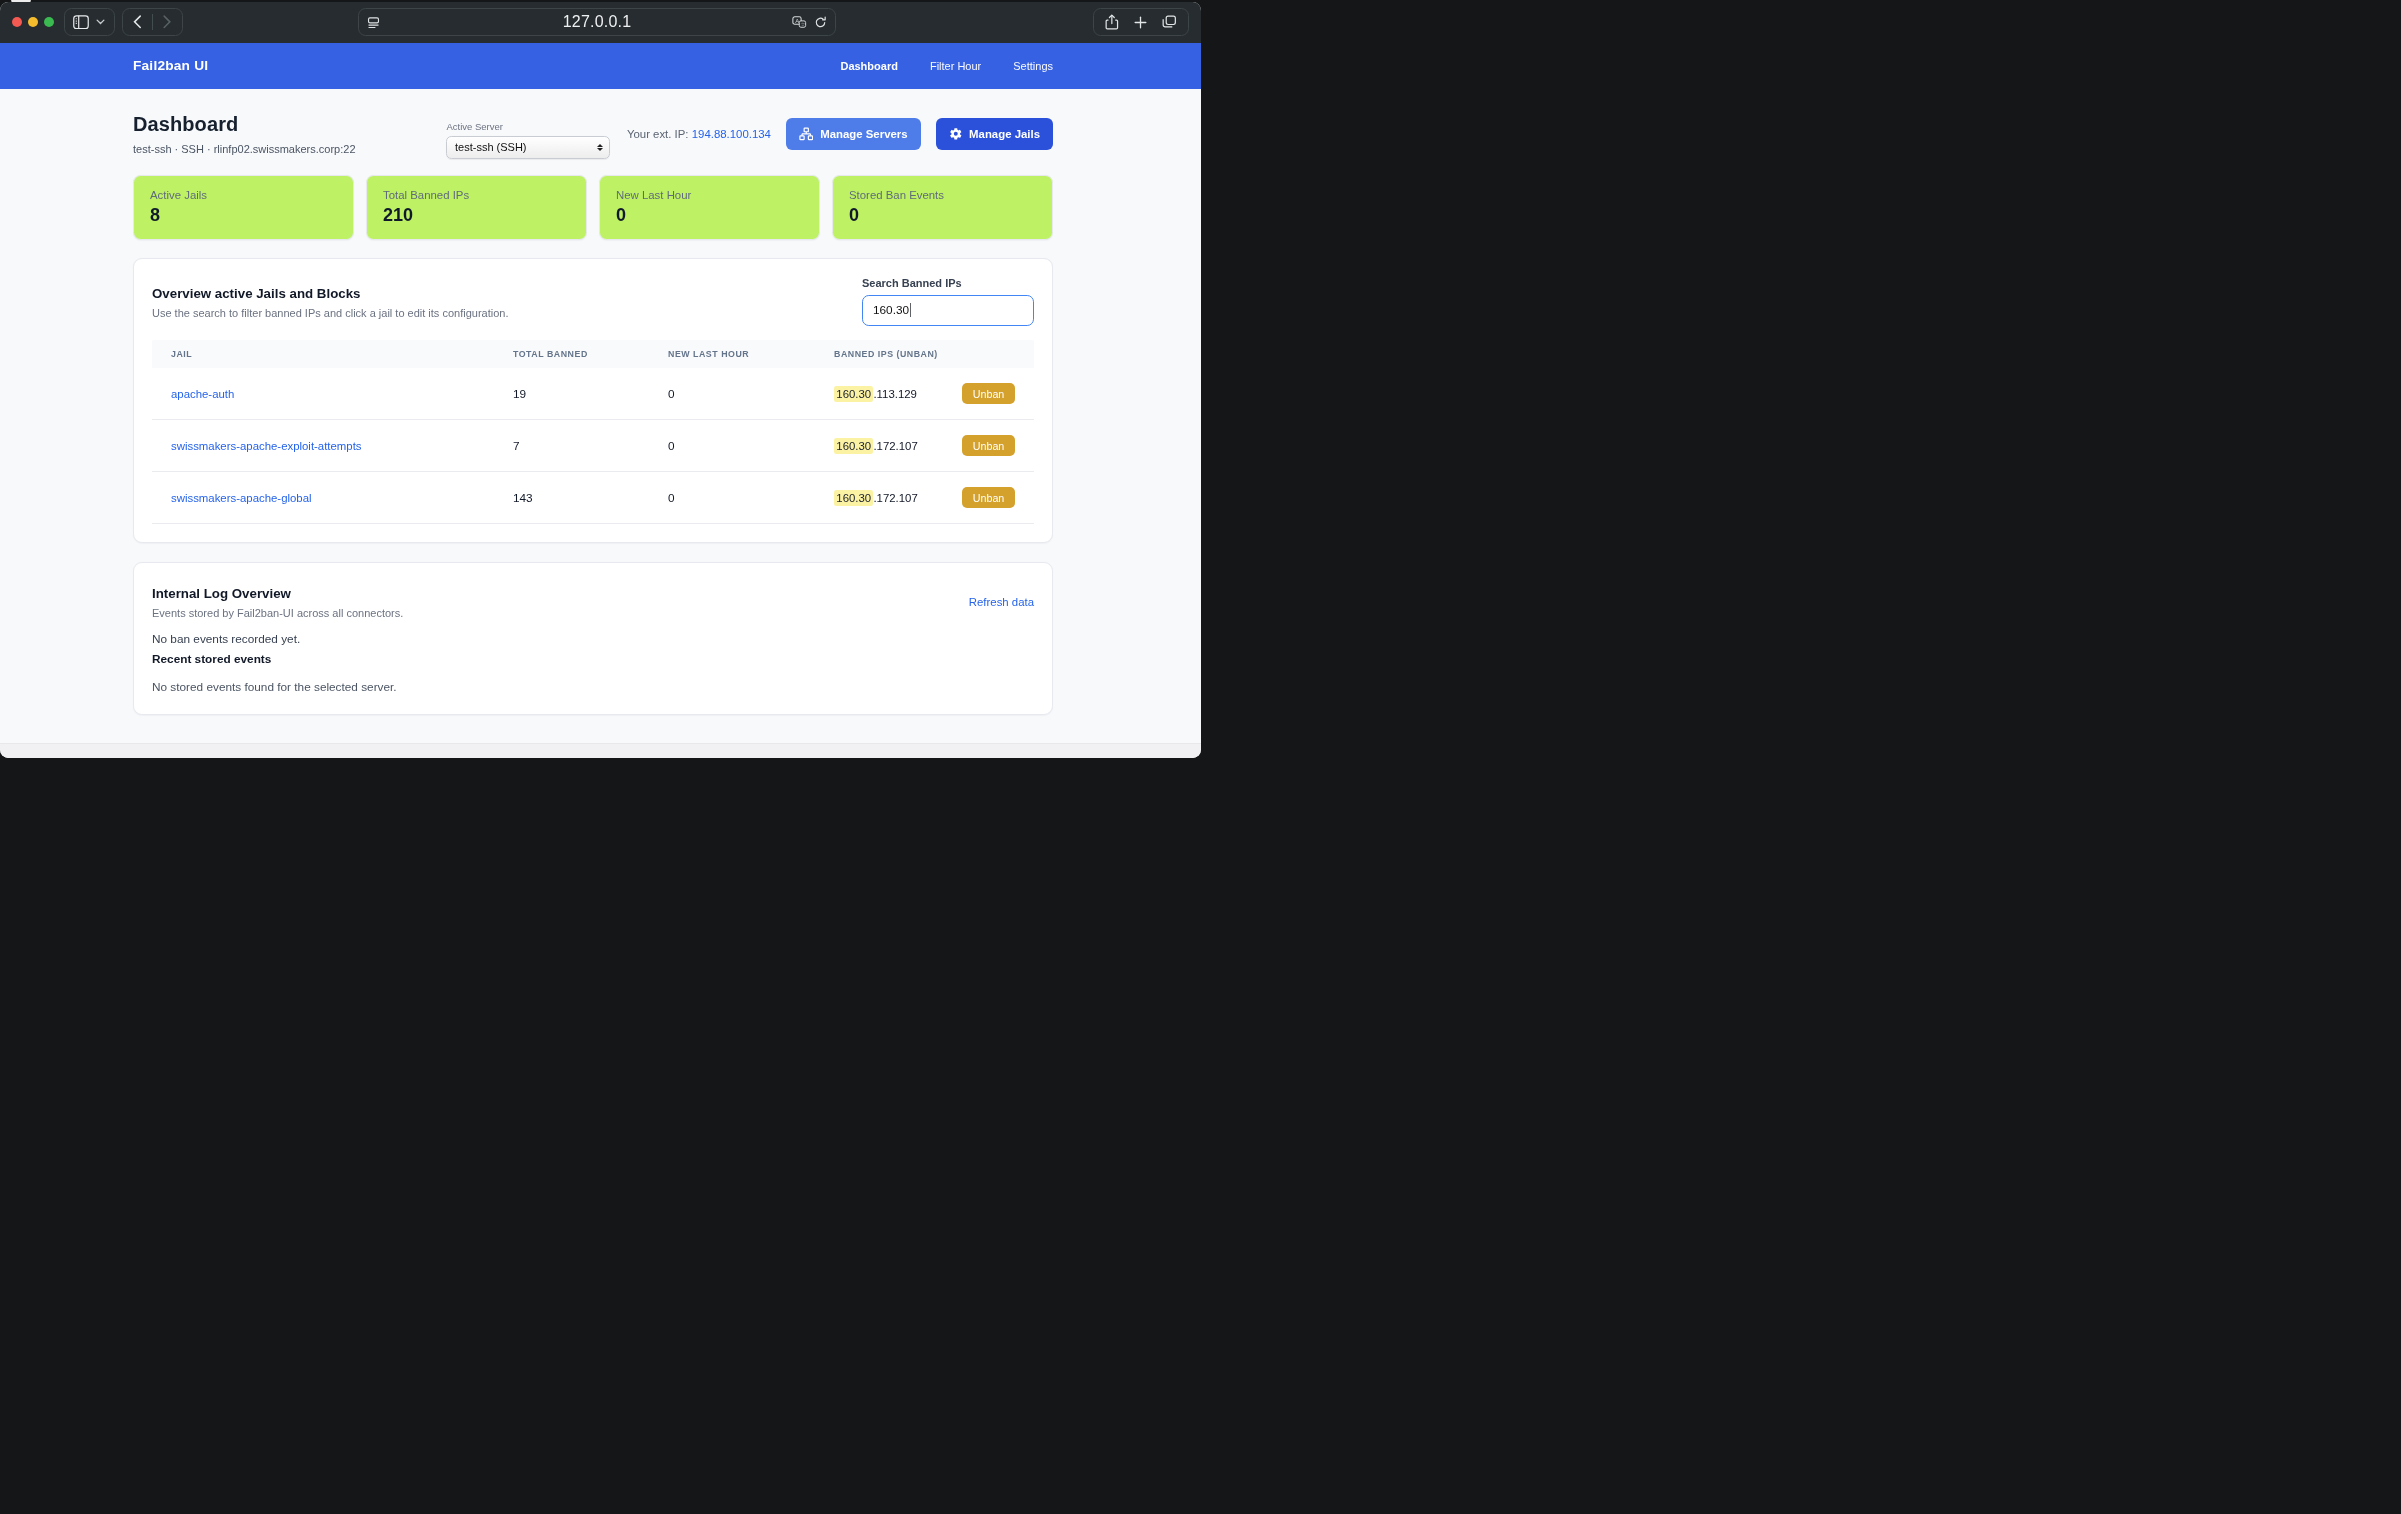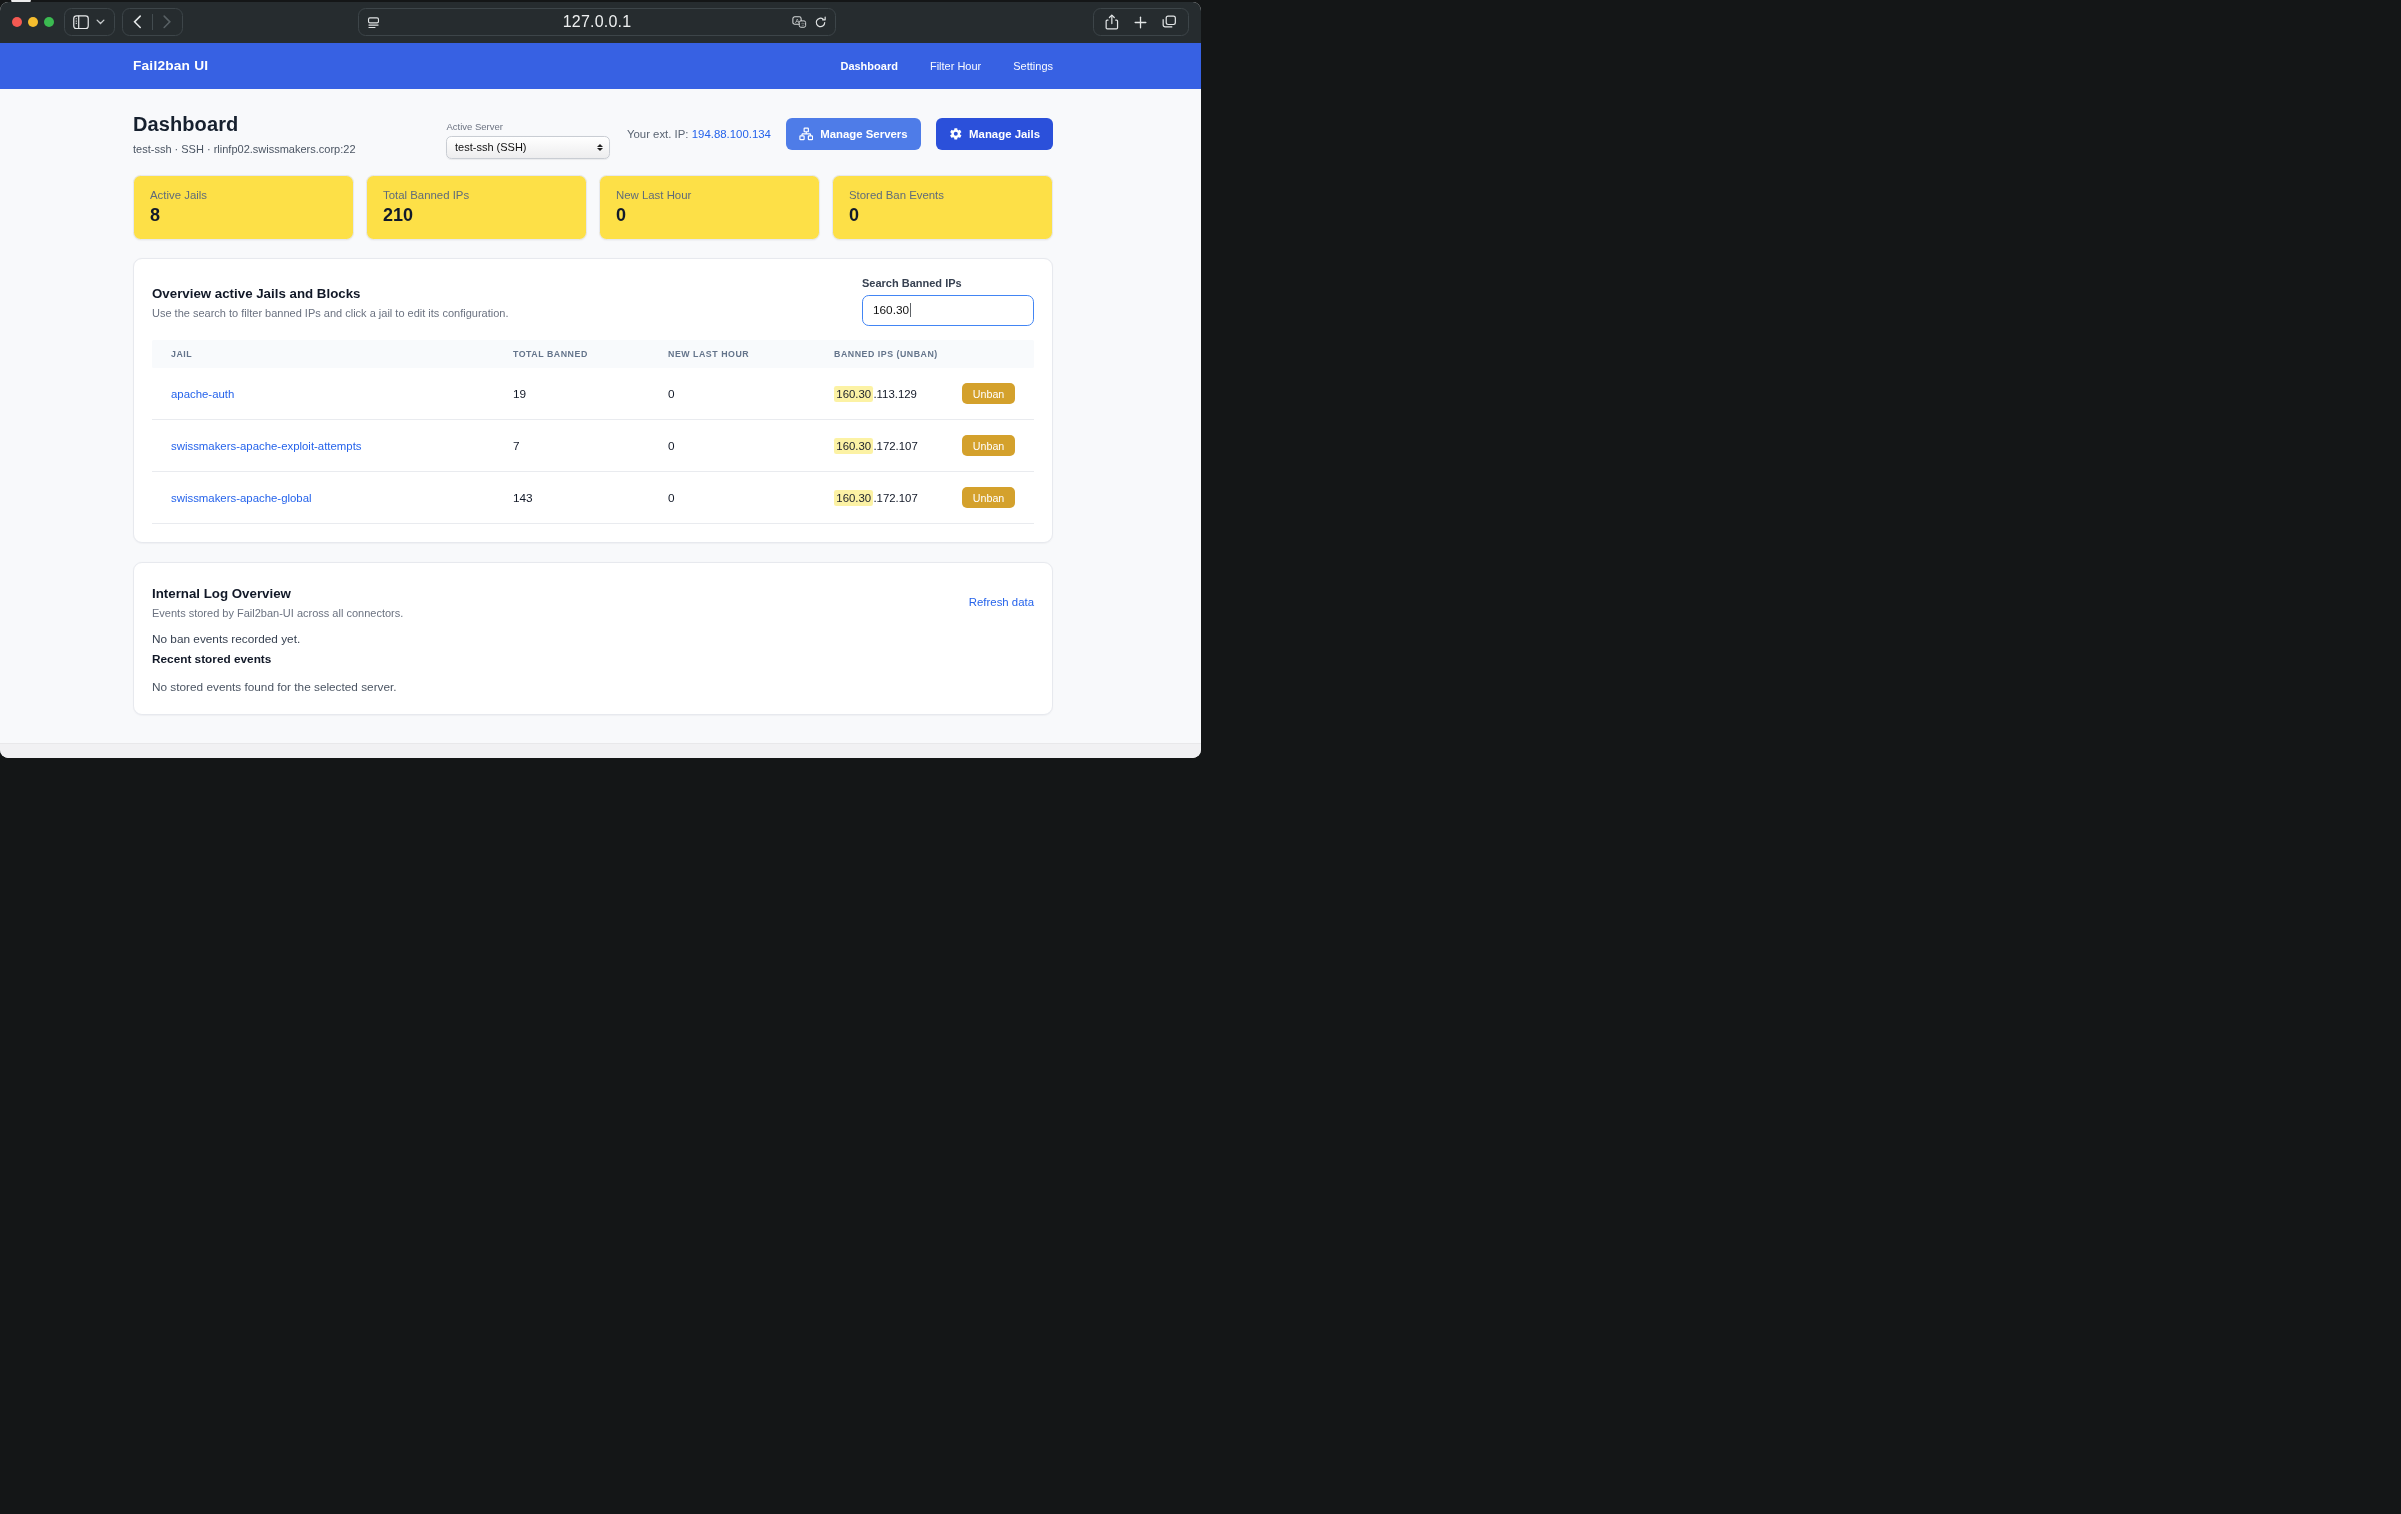--- a/index.html
+++ b/index.html
@@ -48,21 +48,21 @@
   .arr-up { width:0; height:0; border-left:3px solid transparent; border-right:3px solid transparent; border-bottom:3.8px solid #222; }
   .arr-dn { width:0; height:0; border-left:3px solid transparent; border-right:3px solid transparent; border-top:3.8px solid #222; }
   .ext-ip { font-size:11.4px; color:#5b6573; white-space:nowrap; }
   .ext-ip .ip { color:#2563eb; }
   .btn { display:flex; align-items:center; gap:6.8px; height:29px; padding:16px 13px; border:none; border-radius:6px; color:#fff; font-size:11.4px; font-weight:600; font-family:"Liberation Sans",sans-serif; cursor:pointer; }
   .btn.servers { background:#4e7ce8; }
   .btn.jails { background:#2b50da; }
 
   
   .stats { display:flex; gap:12px; margin-top:16px; }
-  .stat-card { flex:1; background:#fde047; border:0.8px solid #e7e9ee; border-radius:7.6px; padding:13px 16px; box-shadow:0 0.8px 1.5px rgba(16,24,40,.04); }
+  .stat-card { flex:1; background:#bef264; border:0.8px solid #e7e9ee; border-radius:7.6px; padding:13px 16px; box-shadow:0 0.8px 1.5px rgba(16,24,40,.04); }
   .stat-label { font-size:11.4px; color:#5f6b7a; }
   .stat-value { font-size:18px; font-weight:700; color:#10192b; margin-top:3.8px; }
 
   
   .card { background:#ffffff; border:0.8px solid #e7e9ee; border-radius:9px; box-shadow:0 0.8px 1.5px rgba(16,24,40,.04); }
   .overview-card { margin-top:18px; padding:18px 18px 18px; }
   .overview-head { display:flex; justify-content:space-between; }
   h2.card-title { font-size:13.3px; font-weight:700; color:#111827; padding-top:9px; }
   .card-sub { margin-top:6.8px; font-size:11px; color:#6b7280; }
   .search-group { width:172px; display:flex; flex-direction:column; }

